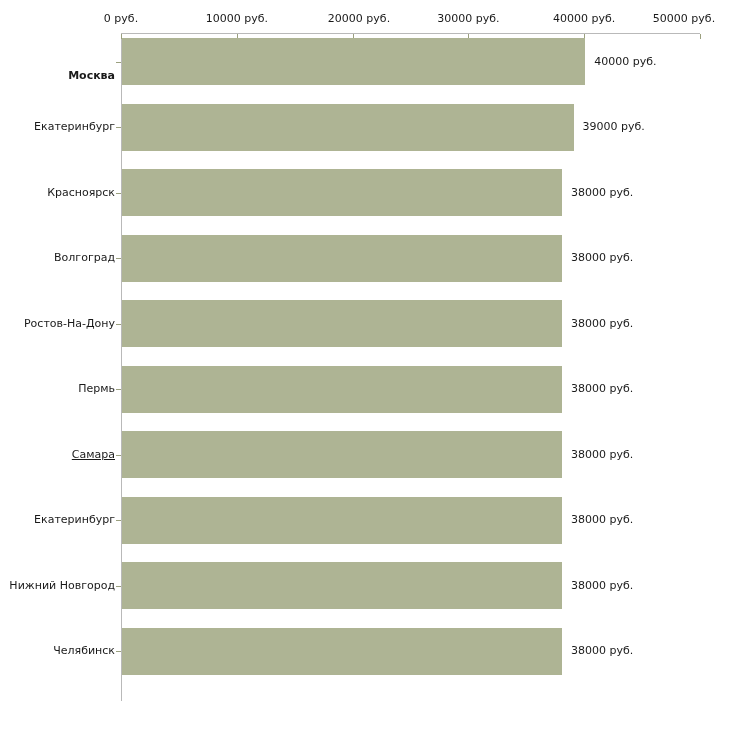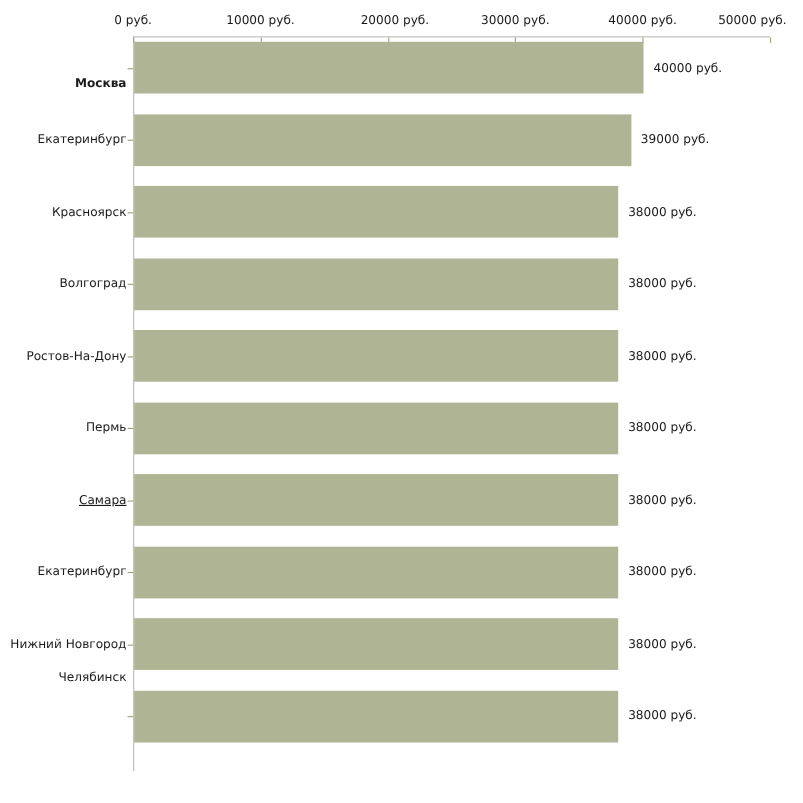--- a/index.html
+++ b/index.html
@@ -126,21 +126,21 @@
   <div id="cat-labels">
       <div class="cat-label" style="top: 76px; font-weight: bold;">Москва</div>
       <div class="cat-label" style="top: 127px;">Екатеринбург</div>
       <div class="cat-label" style="top: 192.5px;">Красноярск</div>
       <div class="cat-label" style="top: 258px;">Волгоград</div>
       <div class="cat-label" style="top: 323.5px;">Ростов-На-Дону</div>
       <div class="cat-label" style="top: 389px;">Пермь</div>
       <div class="cat-label" style="top: 454.5px; text-decoration: underline;">Самара</div>
       <div class="cat-label" style="top: 520px;">Екатеринбург</div>
       <div class="cat-label" style="top: 585.5px;">Нижний Новгород</div>
-      <div class="cat-label" style="top: 616px; text-align: right;">Челябинск</div>
+      <div class="cat-label" style="top: 651px; text-align: right;">Челябинск</div>
     </div>
   <div id="bars">
       <div class="bar" title="Москва: 40000 руб." style="top: 38px; height: 47px; width: 463.2px; background: rgb(174, 180, 148);"></div>
       <div class="bar-value" style="left: 594.2px; top: 61.5px;">40000 руб.</div>
       <div class="bar" title="Новосибирск: 39000 руб." style="top: 103.5px; height: 47px; width: 451.62px; background: rgb(174, 180, 148);"></div>
       <div class="bar-value" style="left: 582.62px; top: 127px;">39000 руб.</div>
       <div class="bar" title="Волгоград: 38000 руб." style="top: 169px; height: 47px; width: 440.04px; background: rgb(174, 180, 148);"></div>
       <div class="bar-value" style="left: 571.04px; top: 192.5px;">38000 руб.</div>
       <div class="bar" title="Красноярск: 38000 руб." style="top: 234.5px; height: 47px; width: 440.04px; background: rgb(174, 180, 148);"></div>
       <div class="bar-value" style="left: 571.04px; top: 258px;">38000 руб.</div>

